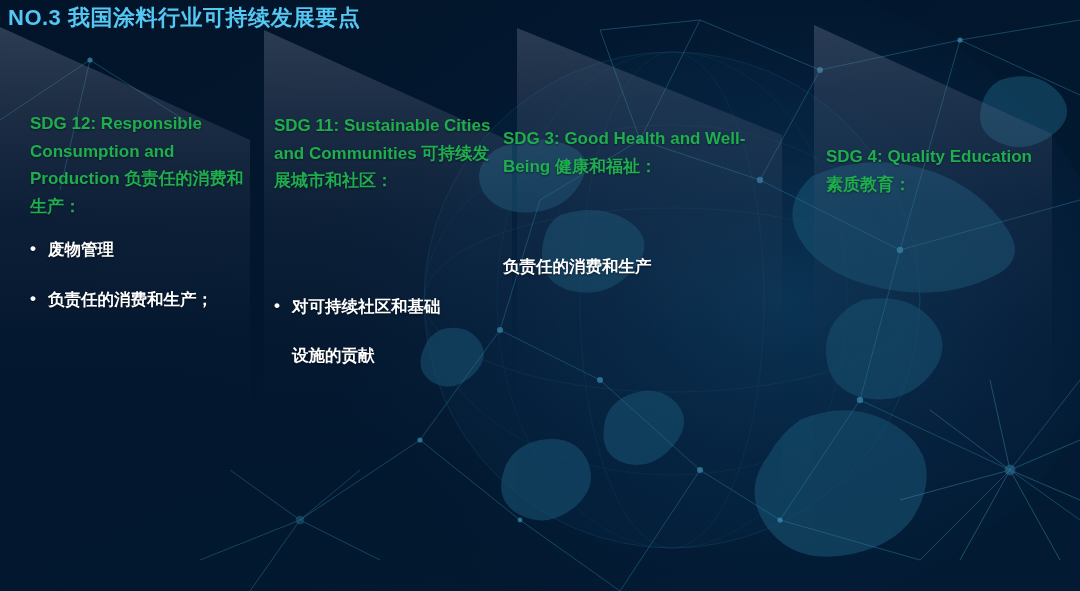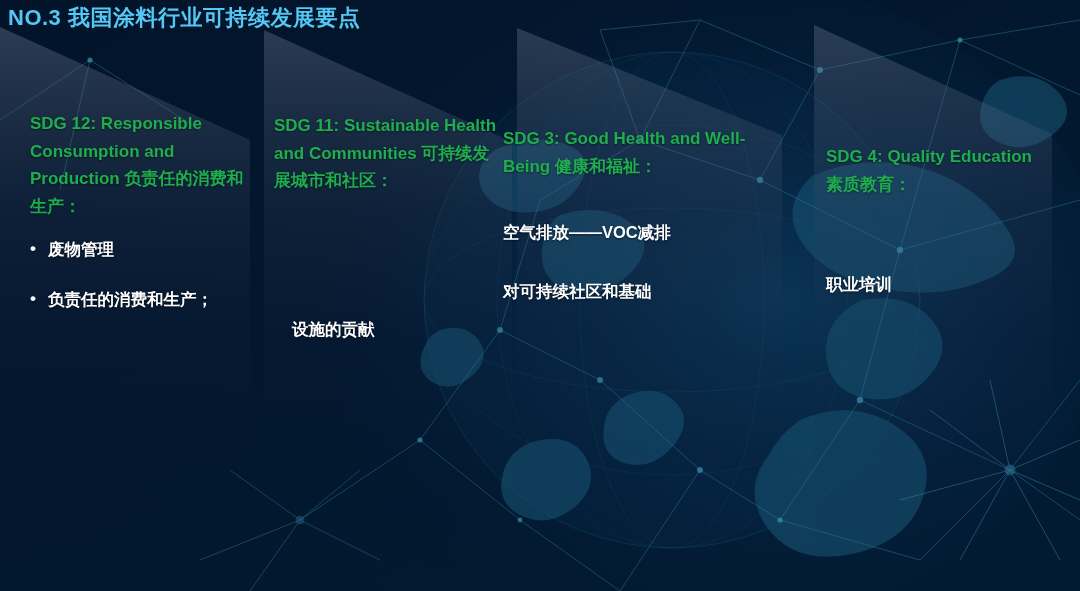--- a/index.html
+++ b/index.html
@@ -76,21 +76,20 @@
   .item.bulleted::before {
     content: "\2022";
     position: absolute;
     left: 0;
     top: -1px;
     font-size: 17px;
     color: #ffffff;
   }
   .item.cont {
     padding-left: 18px;
-    font-family: Liberation Mono, monospace;
   }
 
   
   #card-1 { left: 0px;   top: 24px; width: 250px; height: 556px;
             clip-path: polygon(0 3px, 250px 116px, 250px 457px, 0 553px); }
   #body-1 { left: 18px;  top: 110px; width: 226px; margin-left: 12px; }
 
   #card-2 { left: 264px; top: 20px; width: 248px; height: 572px;
             clip-path: polygon(0 10px, 248px 122px, 248px 440px, 0 571px); }
   #body-2 { left: 274px; top: 112px; width: 230px; }
@@ -203,40 +202,39 @@
   <div class="card-body" id="body-1">
     <div class="sdg-head">SDG 12: Responsible Consumption and Production  负责任的消费和生产：</div>
     <div class="gap-sm"></div>
     <div class="item bulleted">废物管理</div>
     <div class="gap-md"></div>
     <div class="item bulleted">负责任的消费和生产；</div>
   </div>
 
   <div class="card" id="card-2"></div>
   <div class="card-body" id="body-2">
-    <div class="sdg-head">SDG 11: Sustainable Health and Communities  可持续发展城市和社区：</div>
+    <div class="sdg-head">SDG 11: Sustainable Cities and Communities  可持续发展城市和社区：</div>
     <div class="gap-md"></div>
     <div class="gap-lg"></div>
     <div class="gap-lg"></div>
+    <div class="item bulleted">对可持续社区和基础</div>
     <div class="gap-md"></div>
     <div class="item cont">设施的贡献</div>
   </div>
 
   <div class="card" id="card-3"></div>
   <div class="card-body" id="body-3">
     <div class="sdg-head">SDG 3: Good Health and Well-Being  健康和福祉：</div>
     <div class="gap-lg"></div>
-    <div class="item">空气排放——VOC减排</div>
-    <div class="gap-lg"></div>
-    <div class="item">对可持续社区和基础</div>
+    <div class="gap-lg"></div>
+    <div class="item">负责任的消费和生产</div>
     <div class="gap-lg"></div>
   </div>
 
   <div class="card" id="card-4"></div>
   <div class="card-body" id="body-4">
     <div class="sdg-head">SDG 4: Quality Education  素质教育：</div>
     <div class="gap-lg"></div>
     <div class="gap-lg"></div>
-    <div class="item">职业培训</div>
     <div class="gap-lg"></div>
   </div>
 
 </div>
 
 </body></html>

